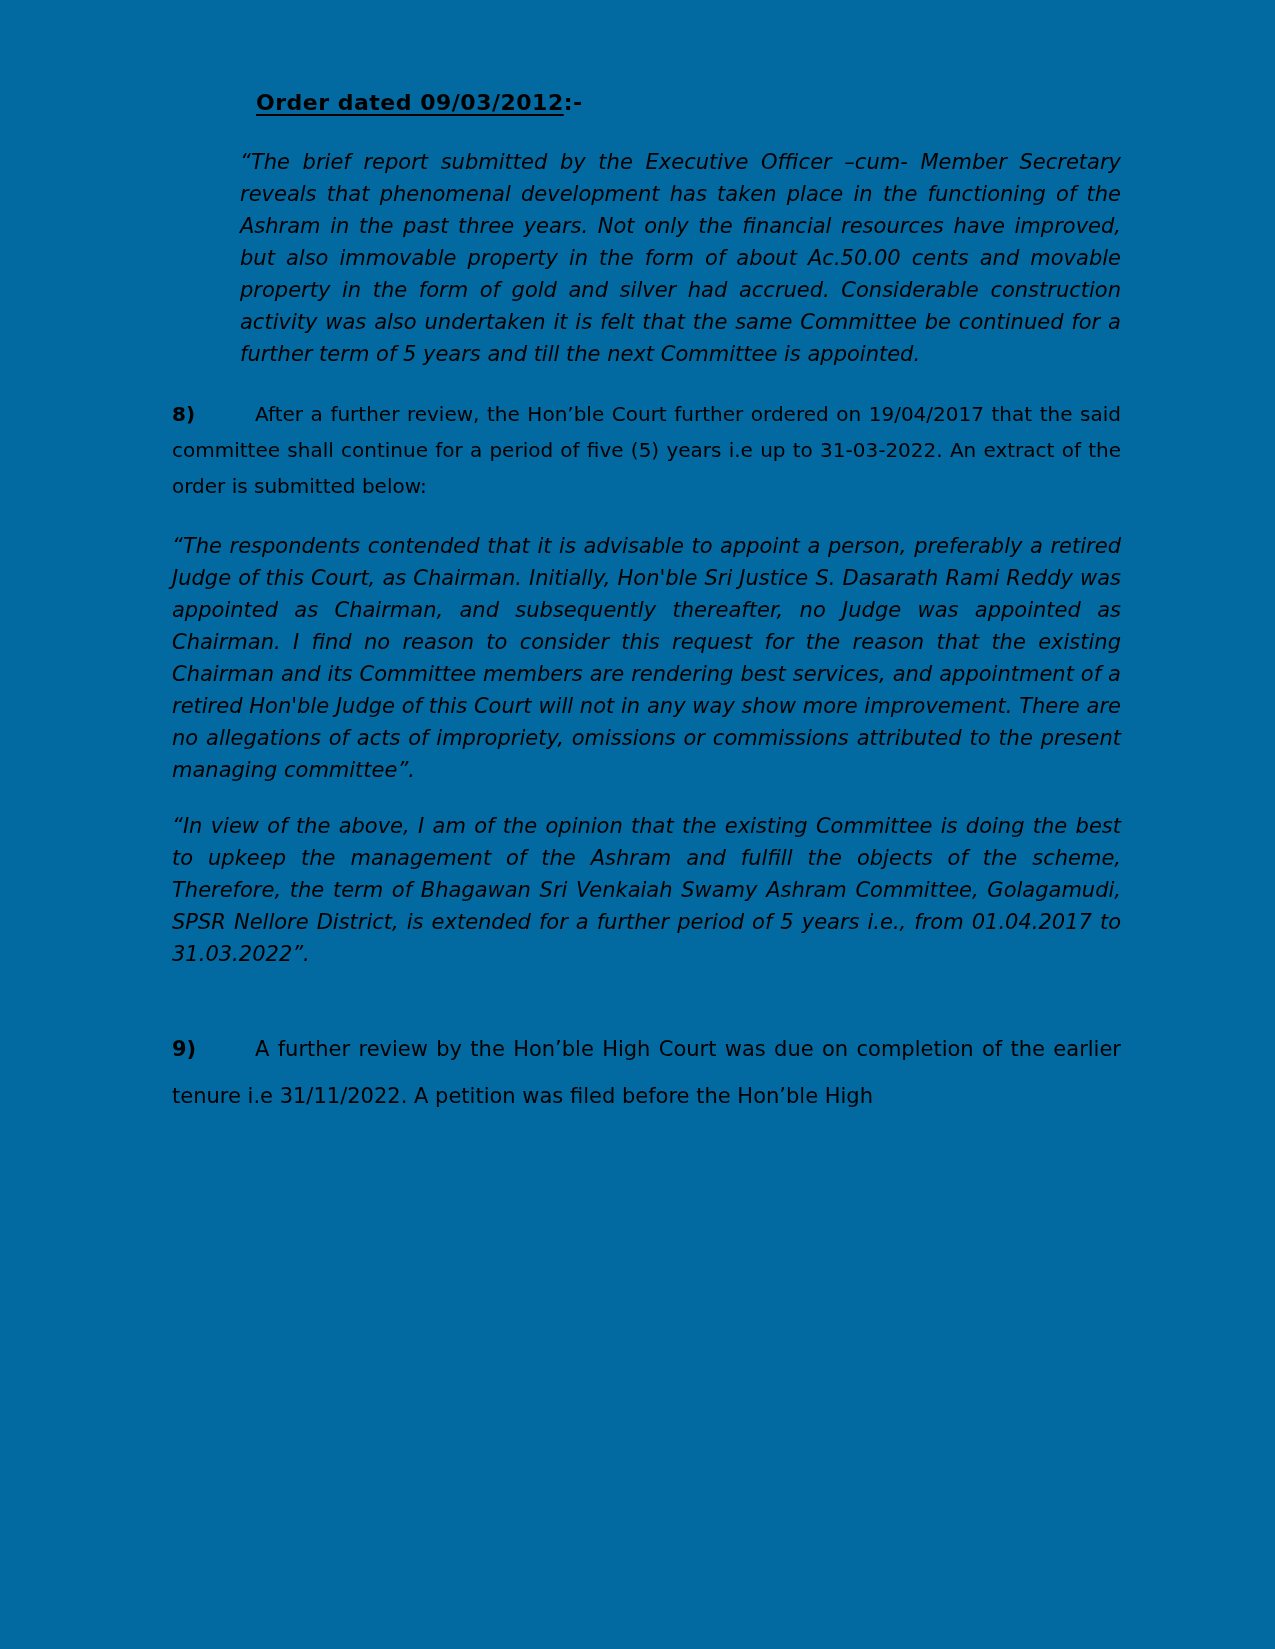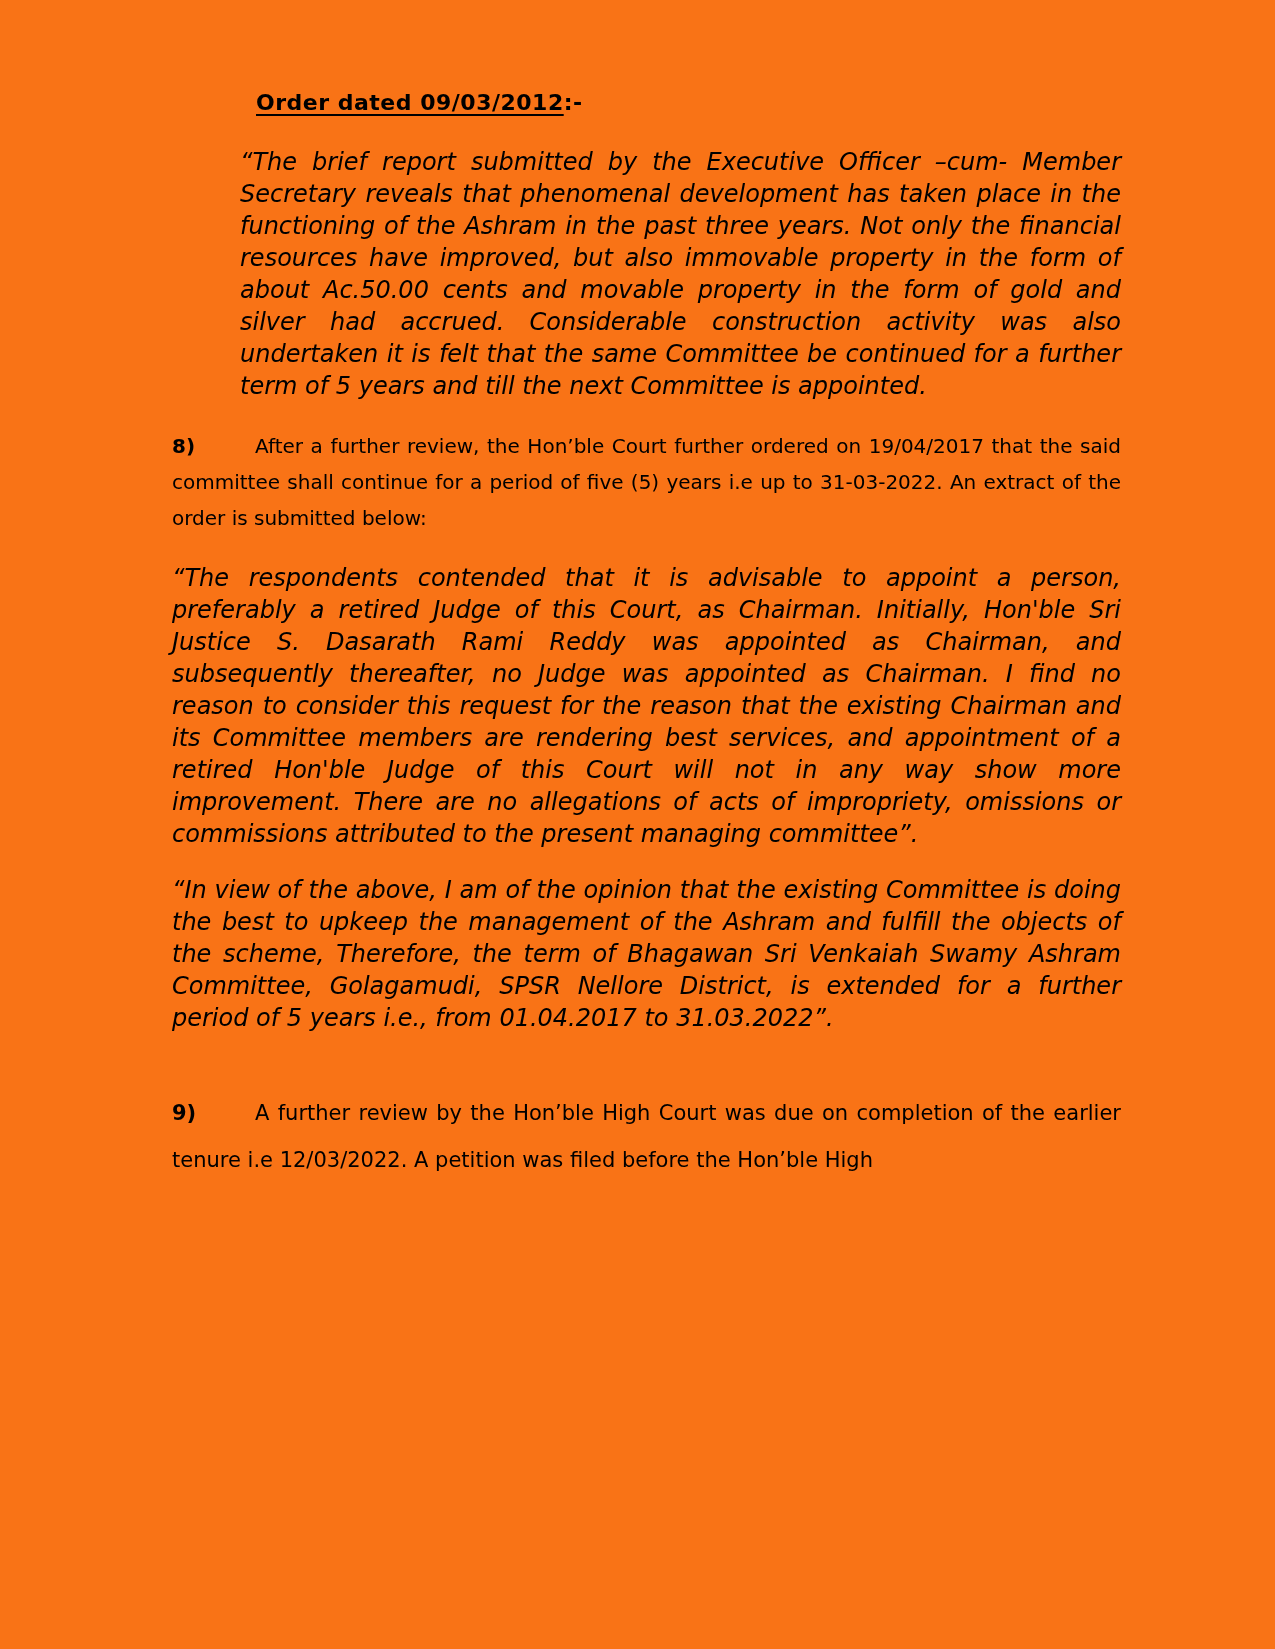--- a/index.html
+++ b/index.html
@@ -12,36 +12,36 @@
     width: 1275px;
     height: 1649px;
     overflow: hidden;
     font-family: "DejaVu Sans", sans-serif;
     color: #000000;
   }
   .page {
     width: 1275px;
     height: 1649px;
     padding: 88px 154px 0 172px;
-    background: #f97316;
+    background: #0369a1;
   }
   .heading {
     font-size: 22px;
     font-weight: bold;
     line-height: 30px;
     margin: 0 0 28px 84px;
     letter-spacing: 0.5px;
   }
   .heading .underline {
     text-decoration: underline;
     text-decoration-thickness: 2px;
     text-underline-offset: 4px;
   }
   .quote {
-    font-size: 24px;
+    font-size: 21px;
     font-style: italic;
     line-height: 32px;
     text-align: justify;
     text-align-last: left;
     margin: 0 0 24px 0;
   }
   .quote.indented {
     margin-left: 68px;
     margin-bottom: 26px;
   }
@@ -84,15 +84,15 @@
   <p class="quote indented">“The brief report submitted by the Executive Officer –cum- Member Secretary reveals that phenomenal development has taken place in the functioning of the Ashram in the past three years. Not only the financial resources have improved, but also immovable property in the form of about Ac.50.00 cents and movable property in the form of gold and silver had accrued. Considerable construction activity was also undertaken it is felt that the same Committee be continued for a further term of 5 years and till the next Committee is appointed.</p>
 
   <p class="body-para"><span class="para-num">8)</span><span>After a further review, the Hon’ble Court further ordered on 19/04/2017 that the said committee shall continue for a period of five (5) years i.e up to 31-03-2022. An extract of the order is submitted below:</span></p>
 
   <p class="quote">“The respondents contended that it is advisable to appoint a person, preferably a retired Judge of this Court, as Chairman. Initially, Hon'ble Sri Justice S. Dasarath Rami Reddy was appointed as Chairman, and subsequently thereafter, no Judge was appointed as Chairman. I find no reason to consider this request for the reason that the existing Chairman and its Committee members are rendering best services, and appointment of a retired Hon'ble Judge of this Court will not in any way show more improvement. There are no allegations of acts of impropriety, omissions or commissions attributed to the present managing committee”.</p>
 
 
   <p class="quote gap-after">“In view of the above, I am of the opinion that the existing Committee is doing the best to upkeep the management of the Ashram and fulfill the objects of the scheme, Therefore, the term of Bhagawan Sri Venkaiah Swamy Ashram Committee, Golagamudi, SPSR Nellore District, is extended for a further period of 5 years i.e., from 01.04.2017 to 31.03.2022”.</p>
 
 
-  <p class="wide last-para"><span class="para-num">9)</span><span>A further review by the Hon’ble High Court was due on completion of the earlier tenure i.e 12/03/2022. A petition was filed before the Hon’ble High</span></p>
+  <p class="wide last-para"><span class="para-num">9)</span><span>A further review by the Hon’ble High Court was due on completion of the earlier tenure i.e 31/11/2022. A petition was filed before the Hon’ble High</span></p>
 
 </div>
 
 </body></html>

